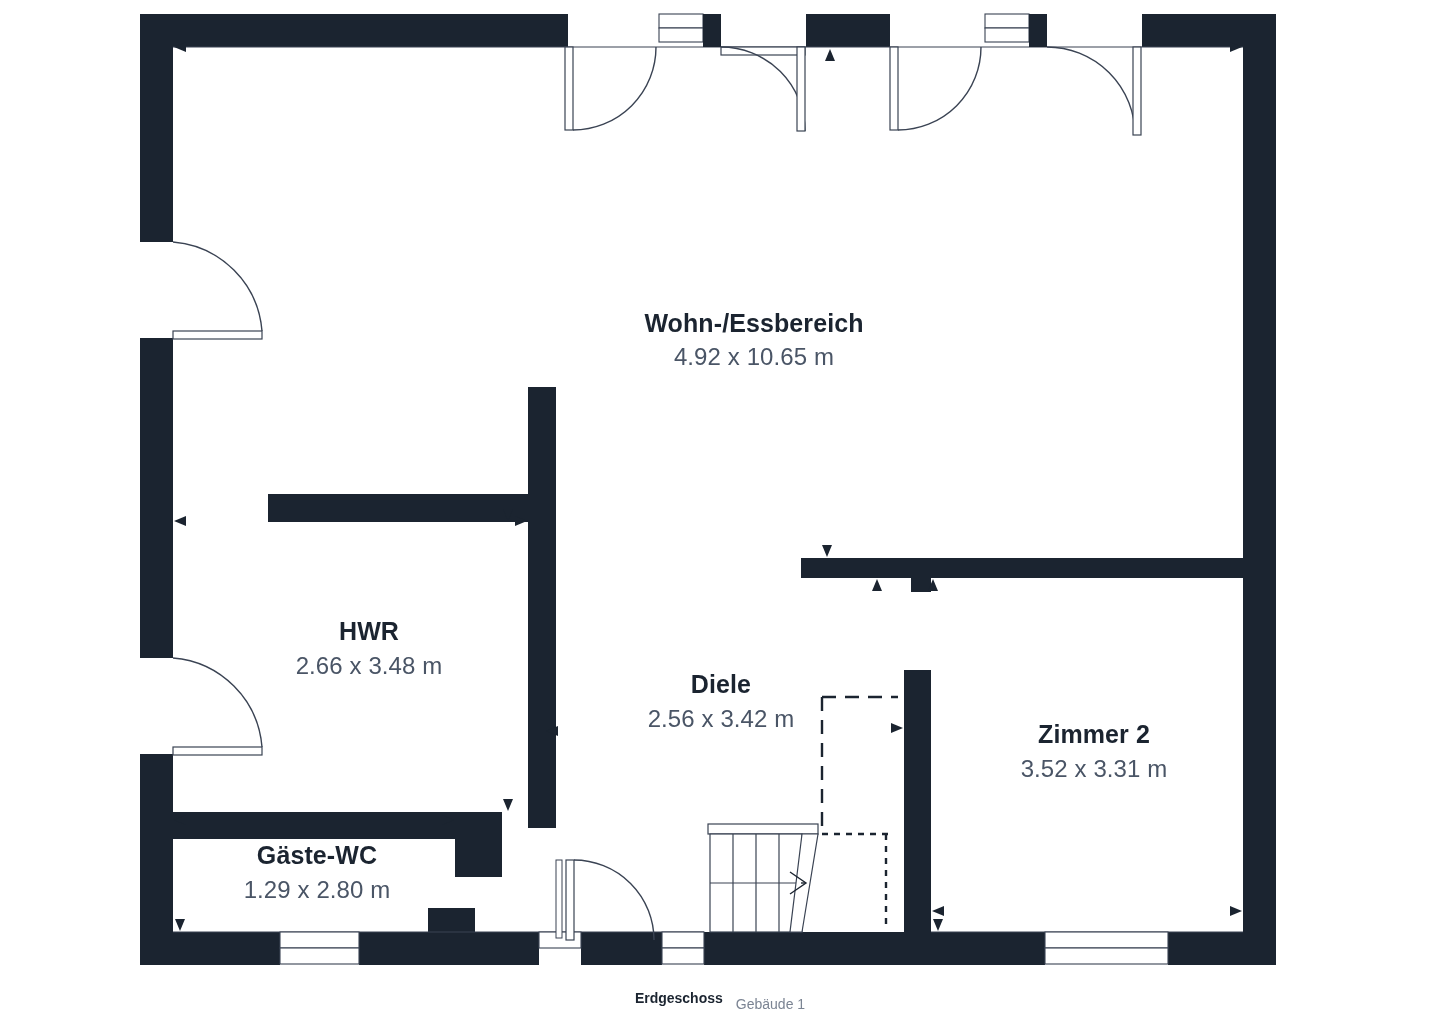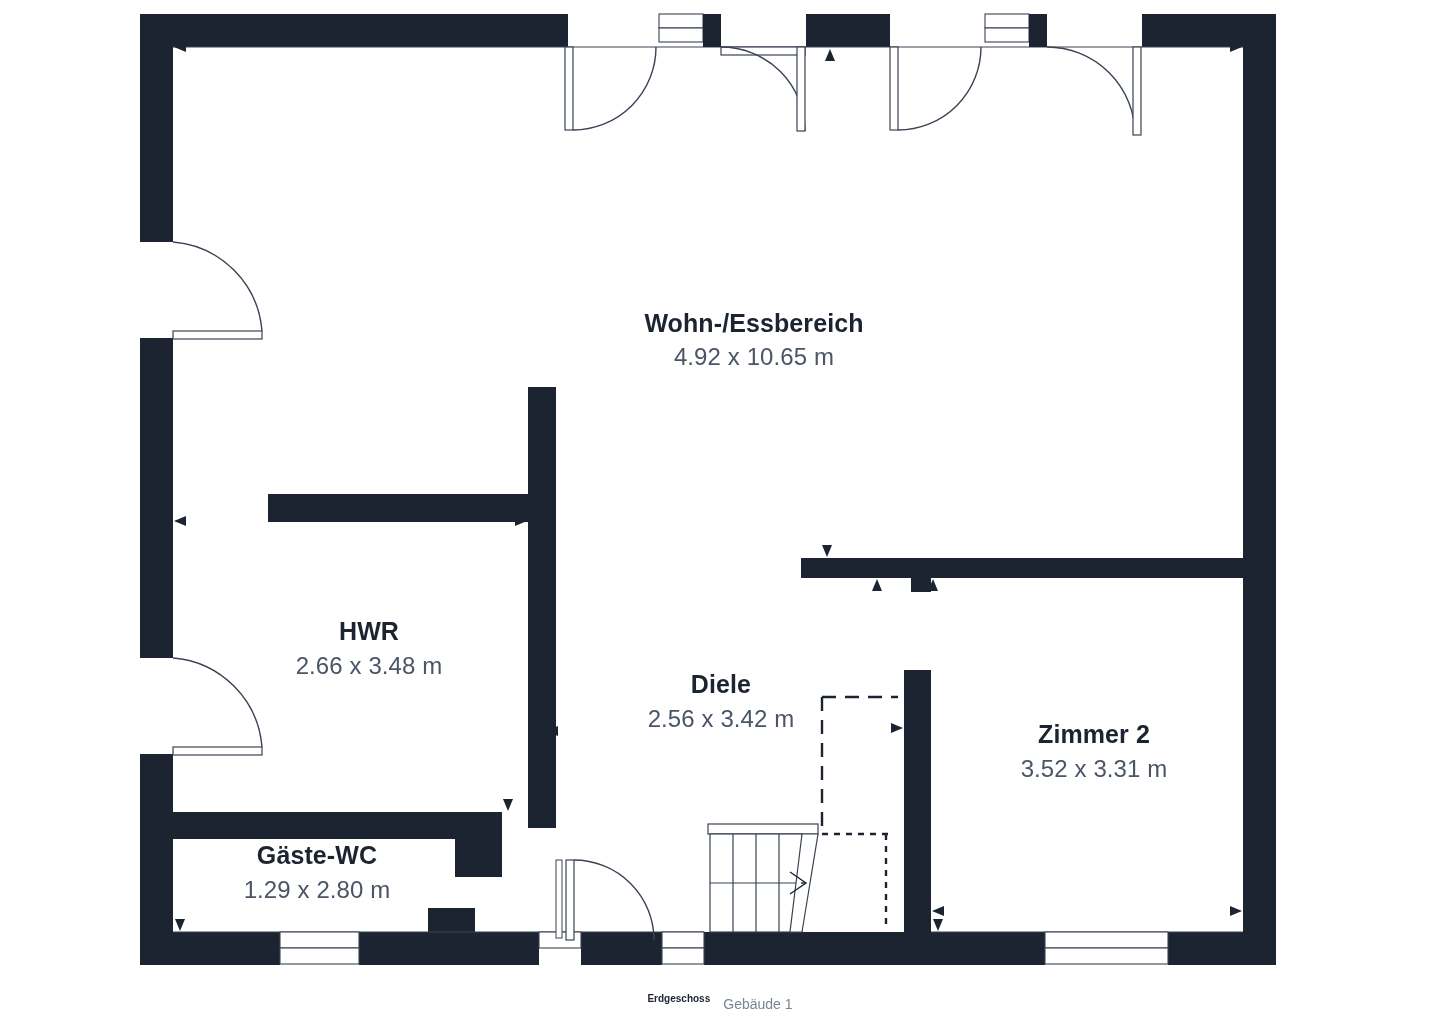--- a/index.html
+++ b/index.html
@@ -49,21 +49,21 @@
     height: 42px;
     display: flex;
     align-items: center;
     justify-content: center;
     gap: 13px;
     background: #ffffff;
   }
   .footer-level {
     font-family: "Liberation Sans", sans-serif;
     font-weight: bold;
-    font-size: 10px;
+    font-size: 14px;
     color: #1b2430;
   }
   .footer-building {
     font-family: "Liberation Sans", sans-serif;
     font-weight: normal;
     font-size: 14px;
     color: #7b8493;
     margin-top: 12px;
   }
 </style>

